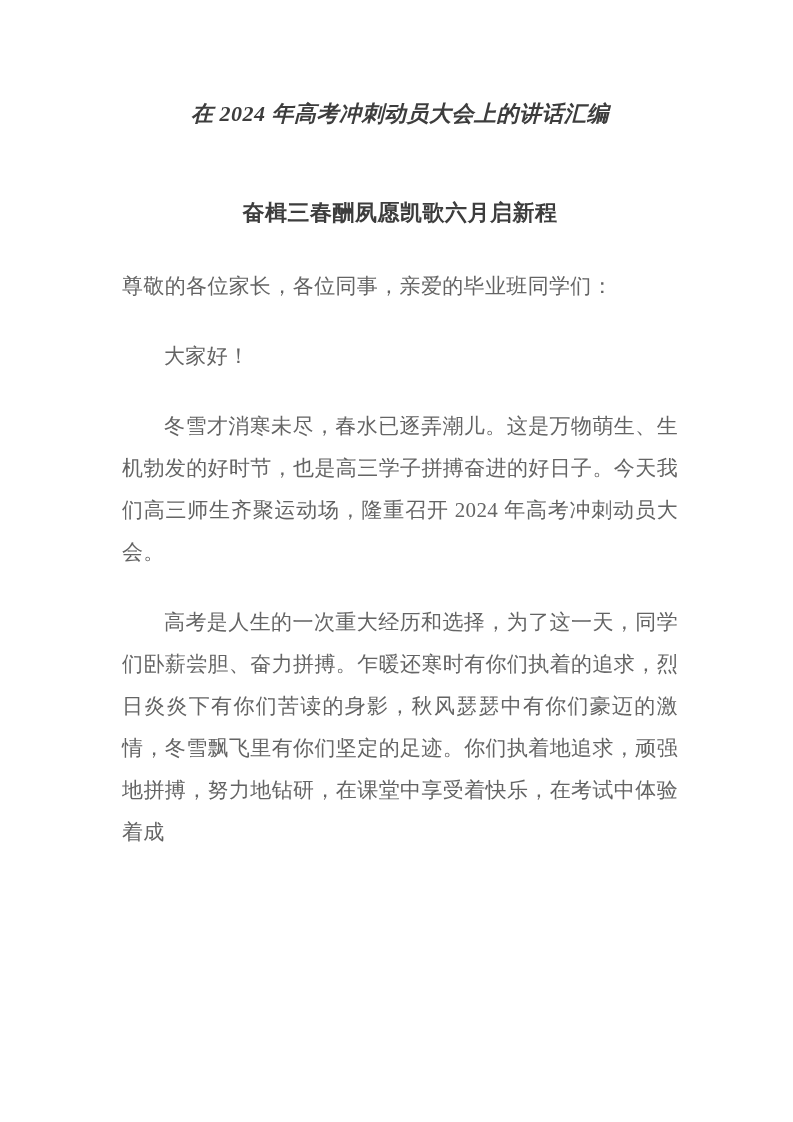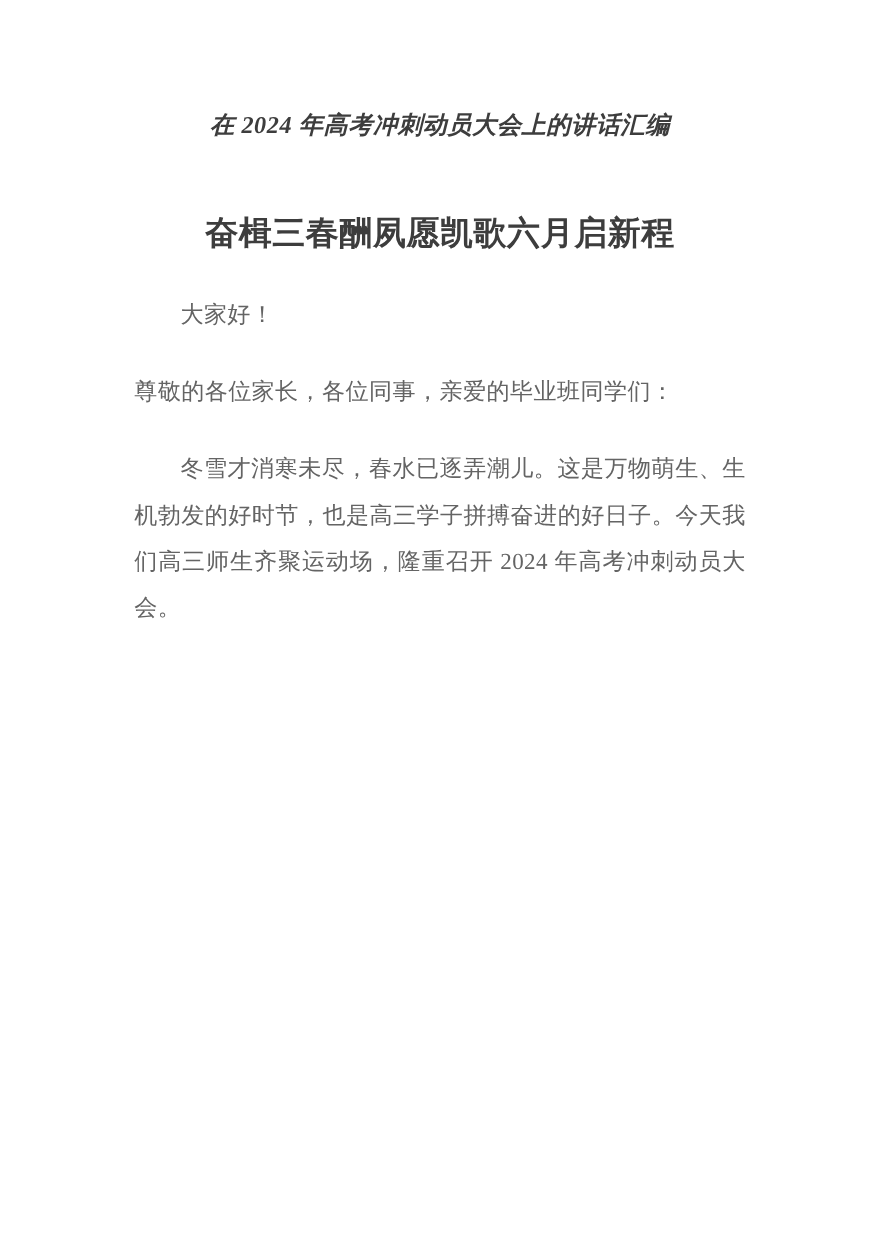--- a/index.html
+++ b/index.html
@@ -24,21 +24,21 @@
     font-weight: 700;
     line-height: 42px;
     text-align: center;
     letter-spacing: 0.5px;
     color: var(--heading-color, #3d3d3d);
     font-style: italic;
   }
   .doc-subtitle {
     margin: 57px 0 0 0;
     width: 556px;
-    font-size: 30px;
+    font-size: 22px;
     font-weight: 700;
     line-height: 42px;
     text-align: center;
     letter-spacing: 0.5px;
     color: var(--heading-color, #3d3d3d);
   }
   .doc-body {
     margin-top: 31px;
   }
   .para {
@@ -55,17 +55,18 @@
 </style>
 </head>
 <body>
 
 <div class="page">
   <h1 class="doc-title">在 2024 年高考冲刺动员大会上的讲话汇编</h1>
 
   <h2 class="doc-subtitle">奋楫三春酬夙愿凯歌六月启新程</h2>
 
   <div class="doc-body">
+    <p class="para no-indent">尊敬的各位家长，各位同事，亲爱的毕业班同学们：</p>
     <p class="para indent">大家好！</p>
-    <p class="para no-indent">尊敬的各位家长，各位同事，亲爱的毕业班同学们：</p>
     <p class="para indent">冬雪才消寒未尽，春水已逐弄潮儿。这是万物萌生、生机勃发的好时节，也是高三学子拼搏奋进的好日子。今天我们高三师生齐聚运动场，隆重召开 2024 年高考冲刺动员大会。</p>
+    <p class="para indent">高考是人生的一次重大经历和选择，为了这一天，同学们卧薪尝胆、奋力拼搏。乍暖还寒时有你们执着的追求，烈日炎炎下有你们苦读的身影，秋风瑟瑟中有你们豪迈的激情，冬雪飘飞里有你们坚定的足迹。你们执着地追求，顽强地拼搏，努力地钻研，在课堂中享受着快乐，在考试中体验着成</p>
   </div>
 </div>
 
 </body></html>

